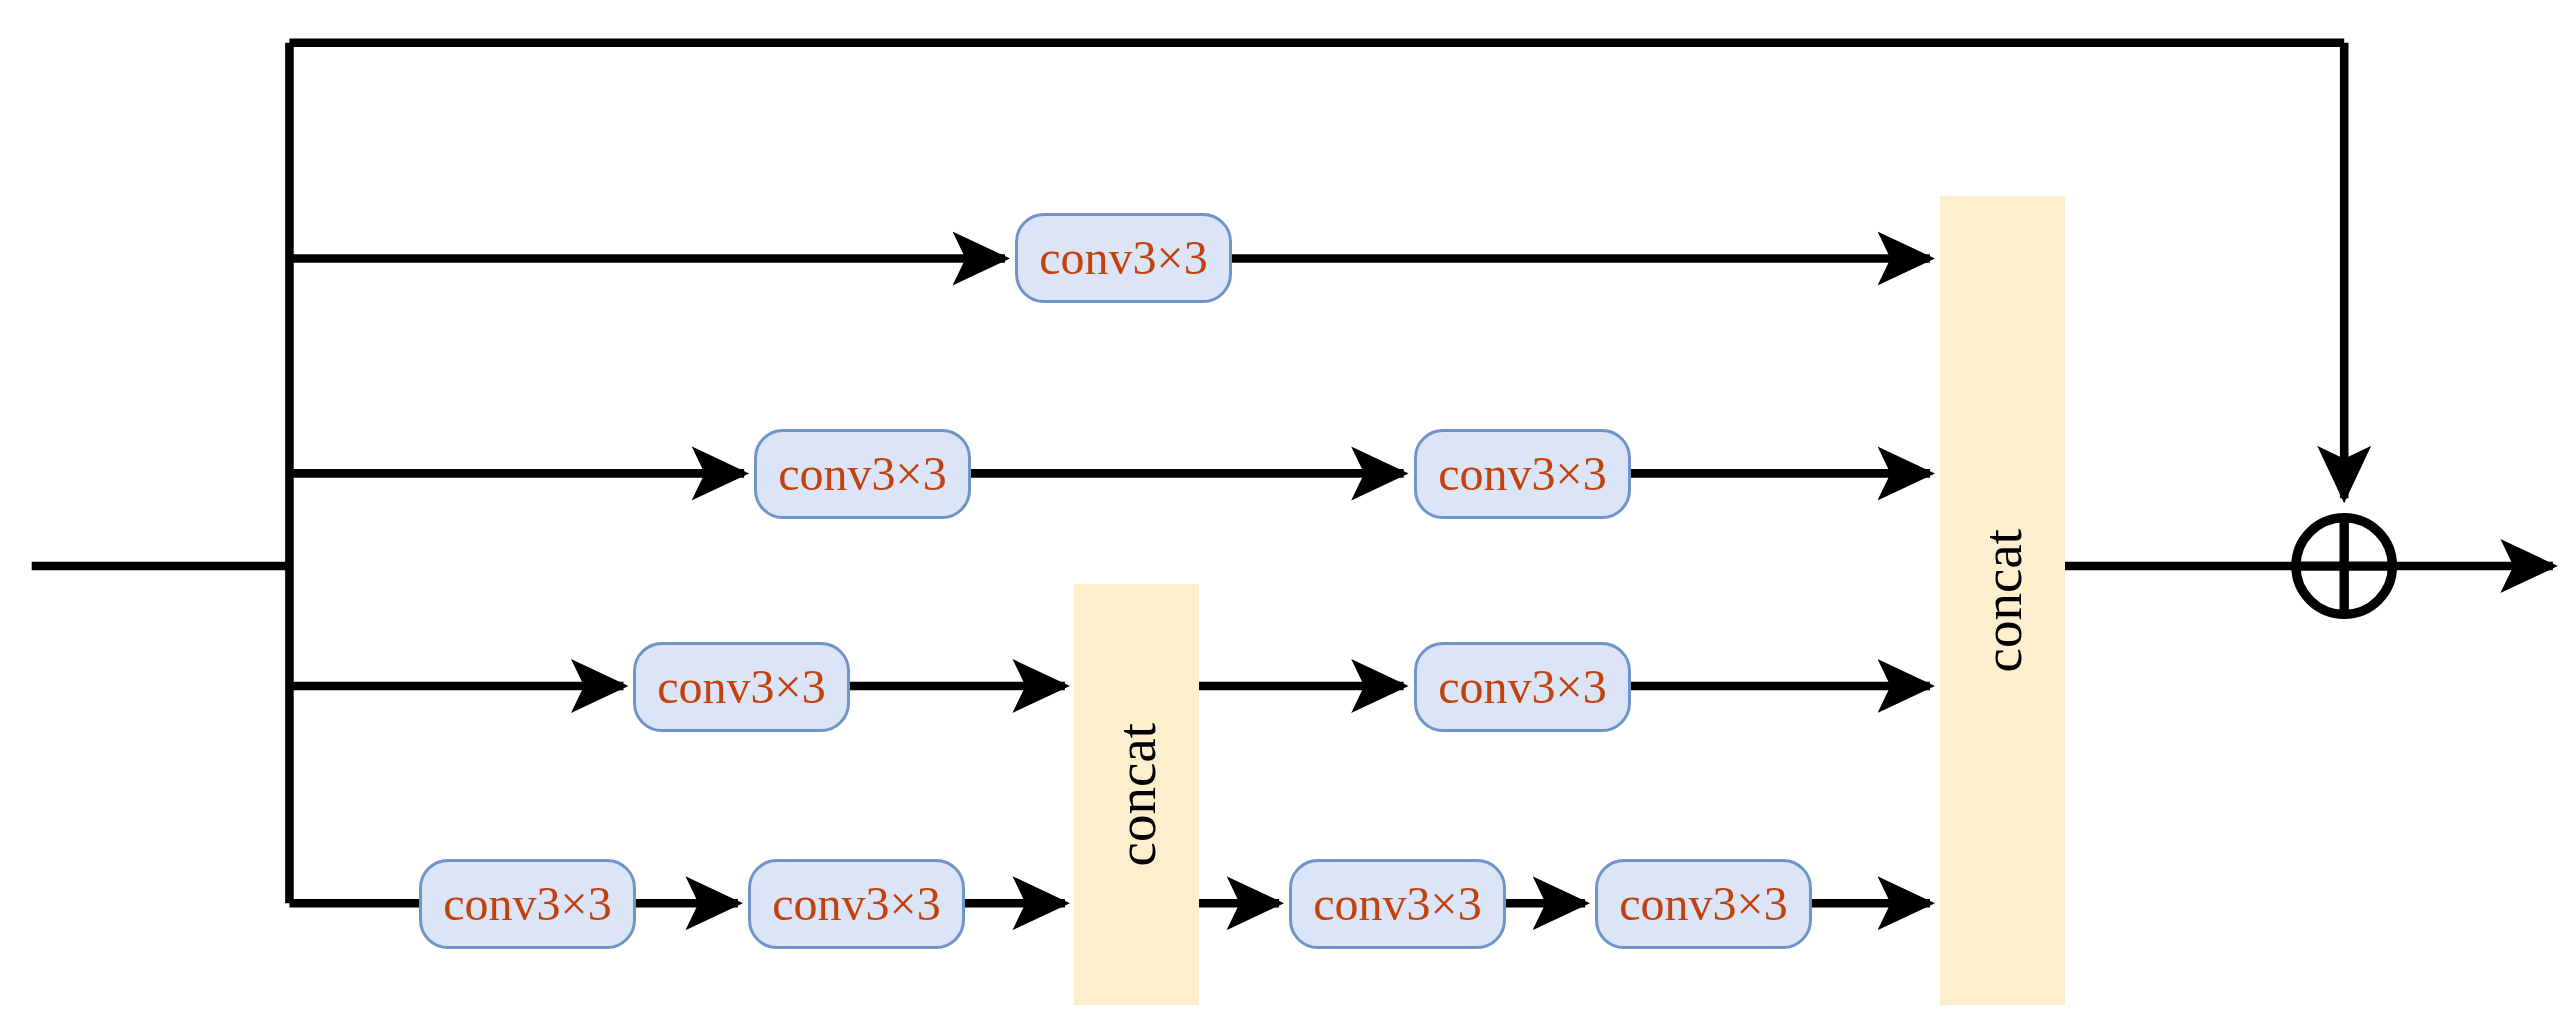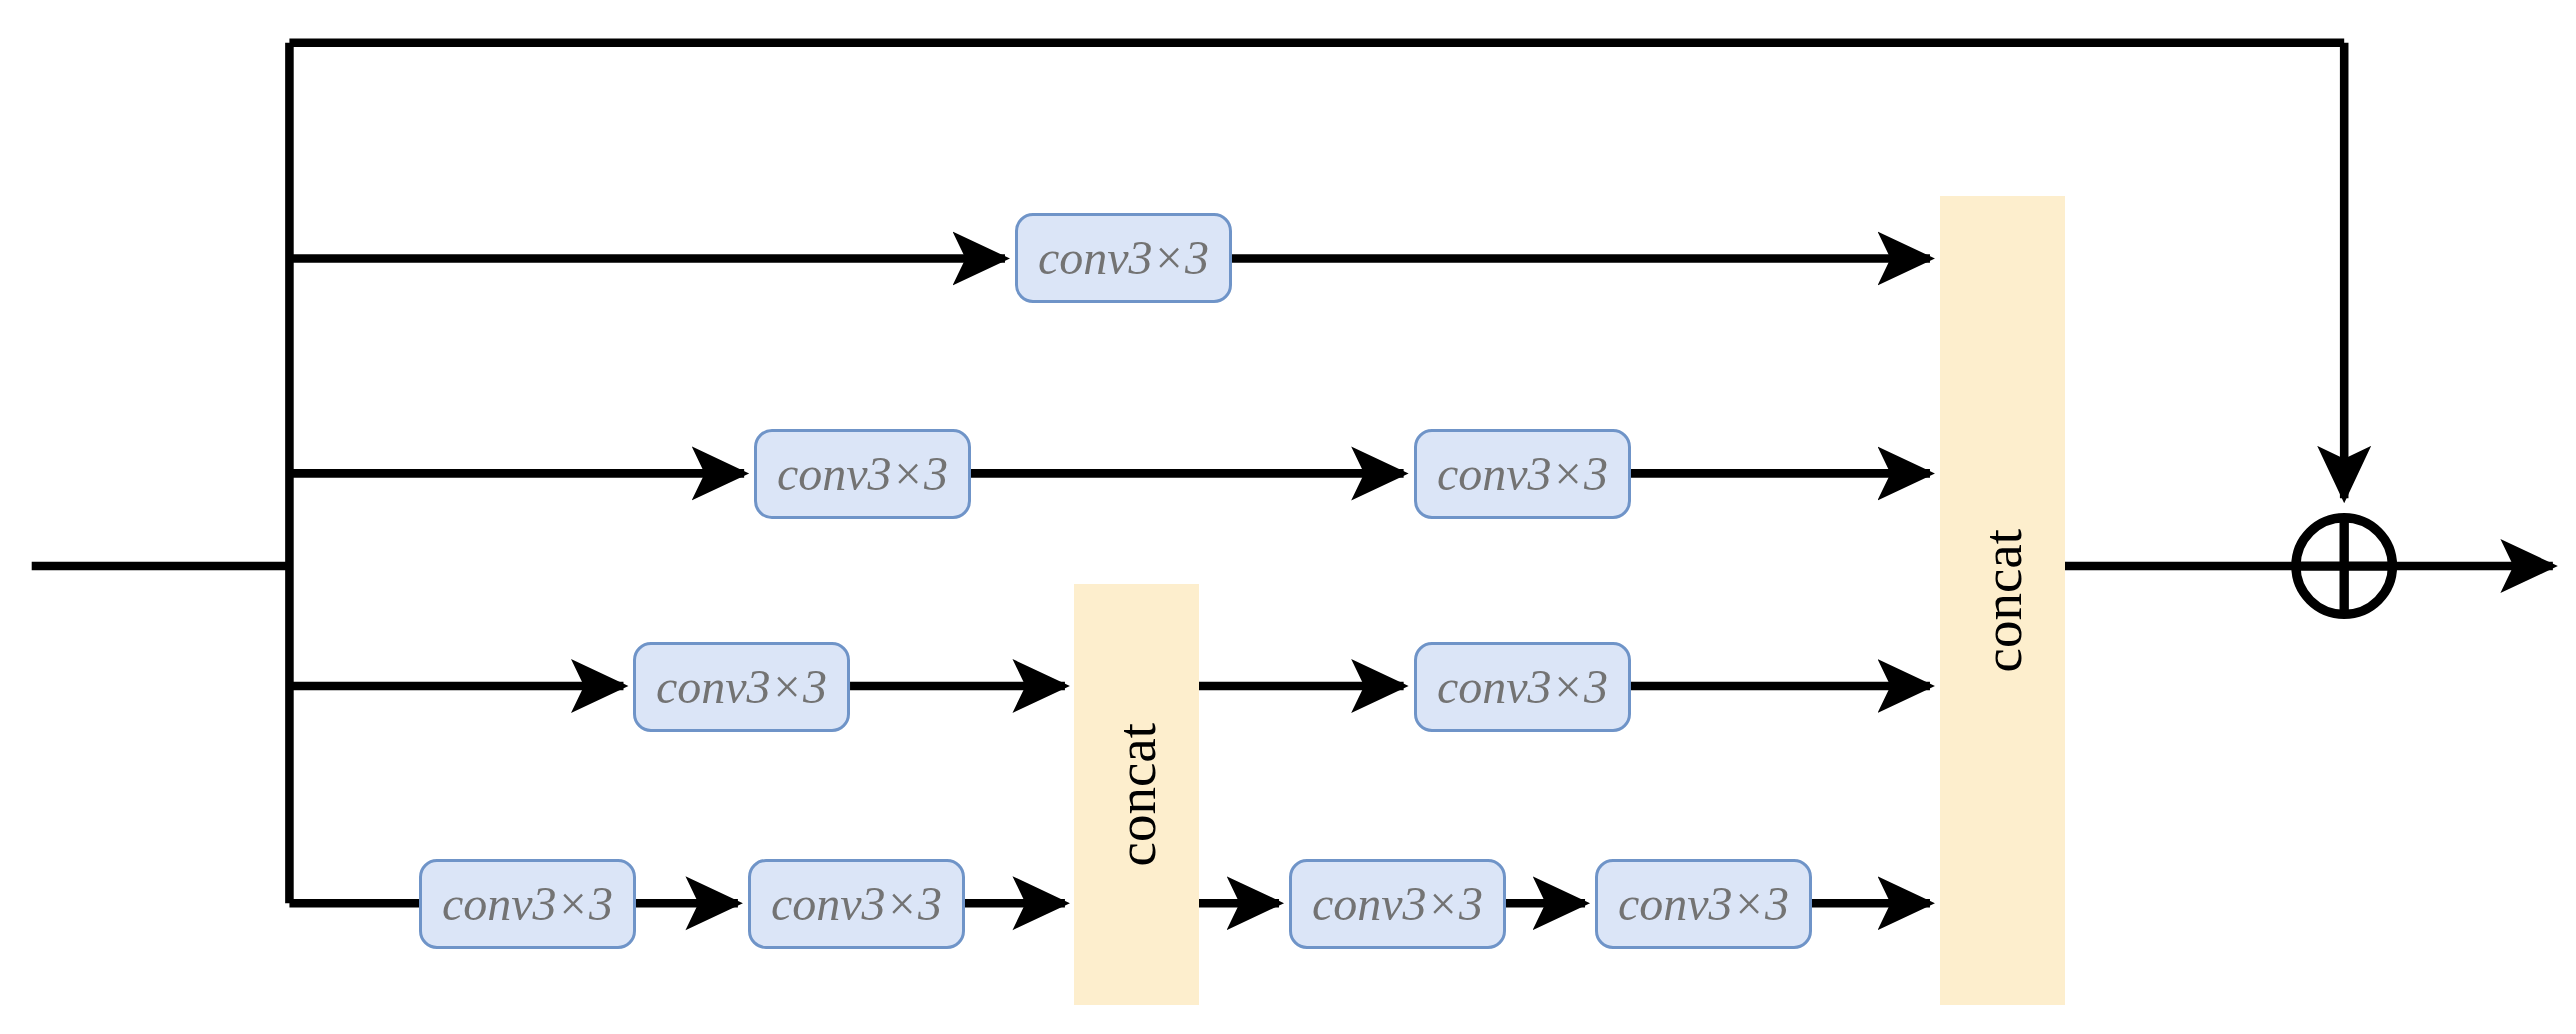--- a/index.html
+++ b/index.html
@@ -9,28 +9,27 @@
     background:#ffffff;
     overflow:hidden;
     font-family:"Liberation Serif","DejaVu Serif",serif;
   }
   svg.wires{position:absolute;left:0;top:0;width:2576px;height:1034px;}
   .conv-box{
     position:absolute;
     box-sizing:border-box;
     background:#dbe5f7;
     border:3.9px solid #6f94c8;
-    border-radius:18px;
+    border-radius:29px;
     display:flex;align-items:center;justify-content:center;
-    color:#737373;
+    color:#c2410c;
     font-size:48px;
     line-height:1;
     letter-spacing:0px;
     white-space:nowrap;
-    font-style:italic;
   }
   .concat-bar{
     position:absolute;
     box-sizing:border-box;
     background:#fdeecd;
     display:flex;align-items:center;justify-content:center;
     overflow:hidden;
   }
   .concat-bar .vtext{
     writing-mode:vertical-rl;

